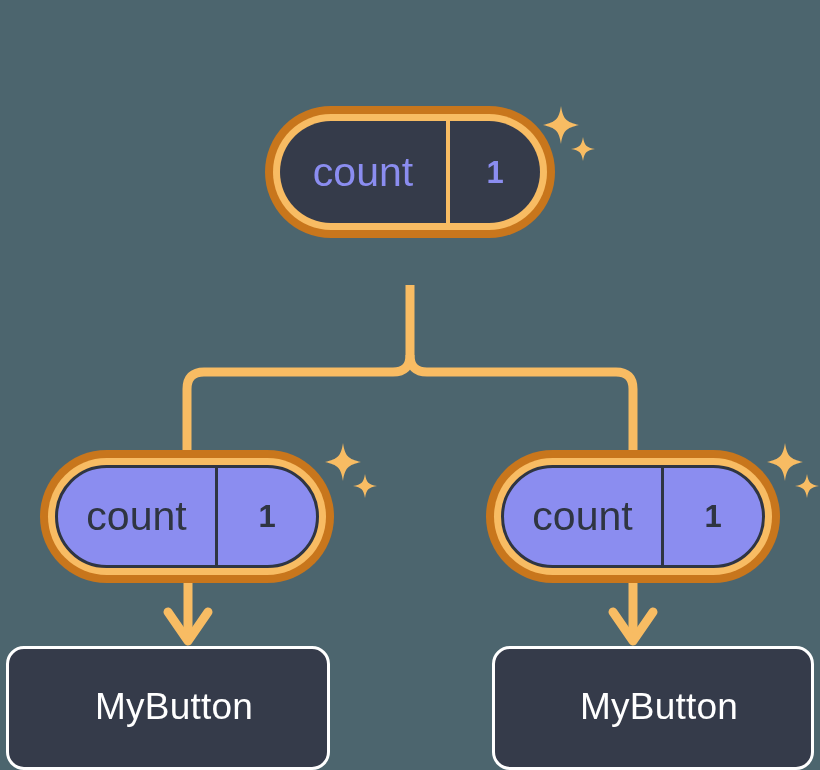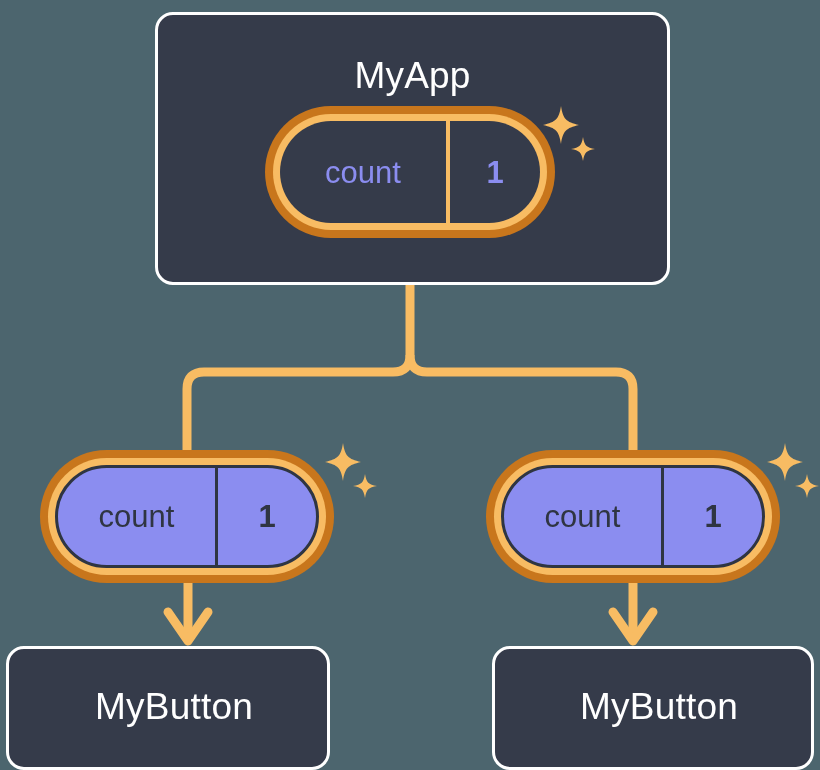--- a/index.html
+++ b/index.html
@@ -108,21 +108,21 @@
     box-sizing: border-box;
   }
   .pill-key, .pill-val {
     display: flex;
     align-items: center;
     justify-content: center;
     line-height: 1;
     box-sizing: border-box;
   }
   .pill-key {
-    font-size: 31px;
+    font-size: 41px;
     font-weight: 400;
   }
   .pill-val {
     font-size: 31px;
     font-weight: 700;
   }
 
   
   .pill-dark .pill-body {
     background: #353b4a;
@@ -194,23 +194,20 @@
 
     <path d="M410 355 Q410 372 427 372 L616 372 Q633 372 633 389 L633 452" fill="none" stroke="#f8bc63" stroke-width="9" stroke-linecap="butt"></path>
 
     <path d="M188 580 L188 640" fill="none" stroke="#f8bc63" stroke-width="9" stroke-linecap="butt"></path>
     <path d="M168 612 L188 641 L208 612" fill="none" stroke="#f8bc63" stroke-width="9" stroke-linecap="round" stroke-linejoin="round"></path>
 
     <path d="M633 580 L633 640" fill="none" stroke="#f8bc63" stroke-width="9" stroke-linecap="butt"></path>
     <path d="M613 612 L633 641 L653 612" fill="none" stroke="#f8bc63" stroke-width="9" stroke-linecap="round" stroke-linejoin="round"></path>
   </svg>
 
-  <div class="card" id="card-myapp">
-    <div class="card-title">MyApp</div>
-  </div>
 
   <div class="pill pill-dark" id="pill-myapp">
     <div class="pill-mid">
       <div class="pill-body">
         <div class="pill-key">count</div>
         <div class="pill-val">1</div>
       </div>
     </div>
   </div>
 

